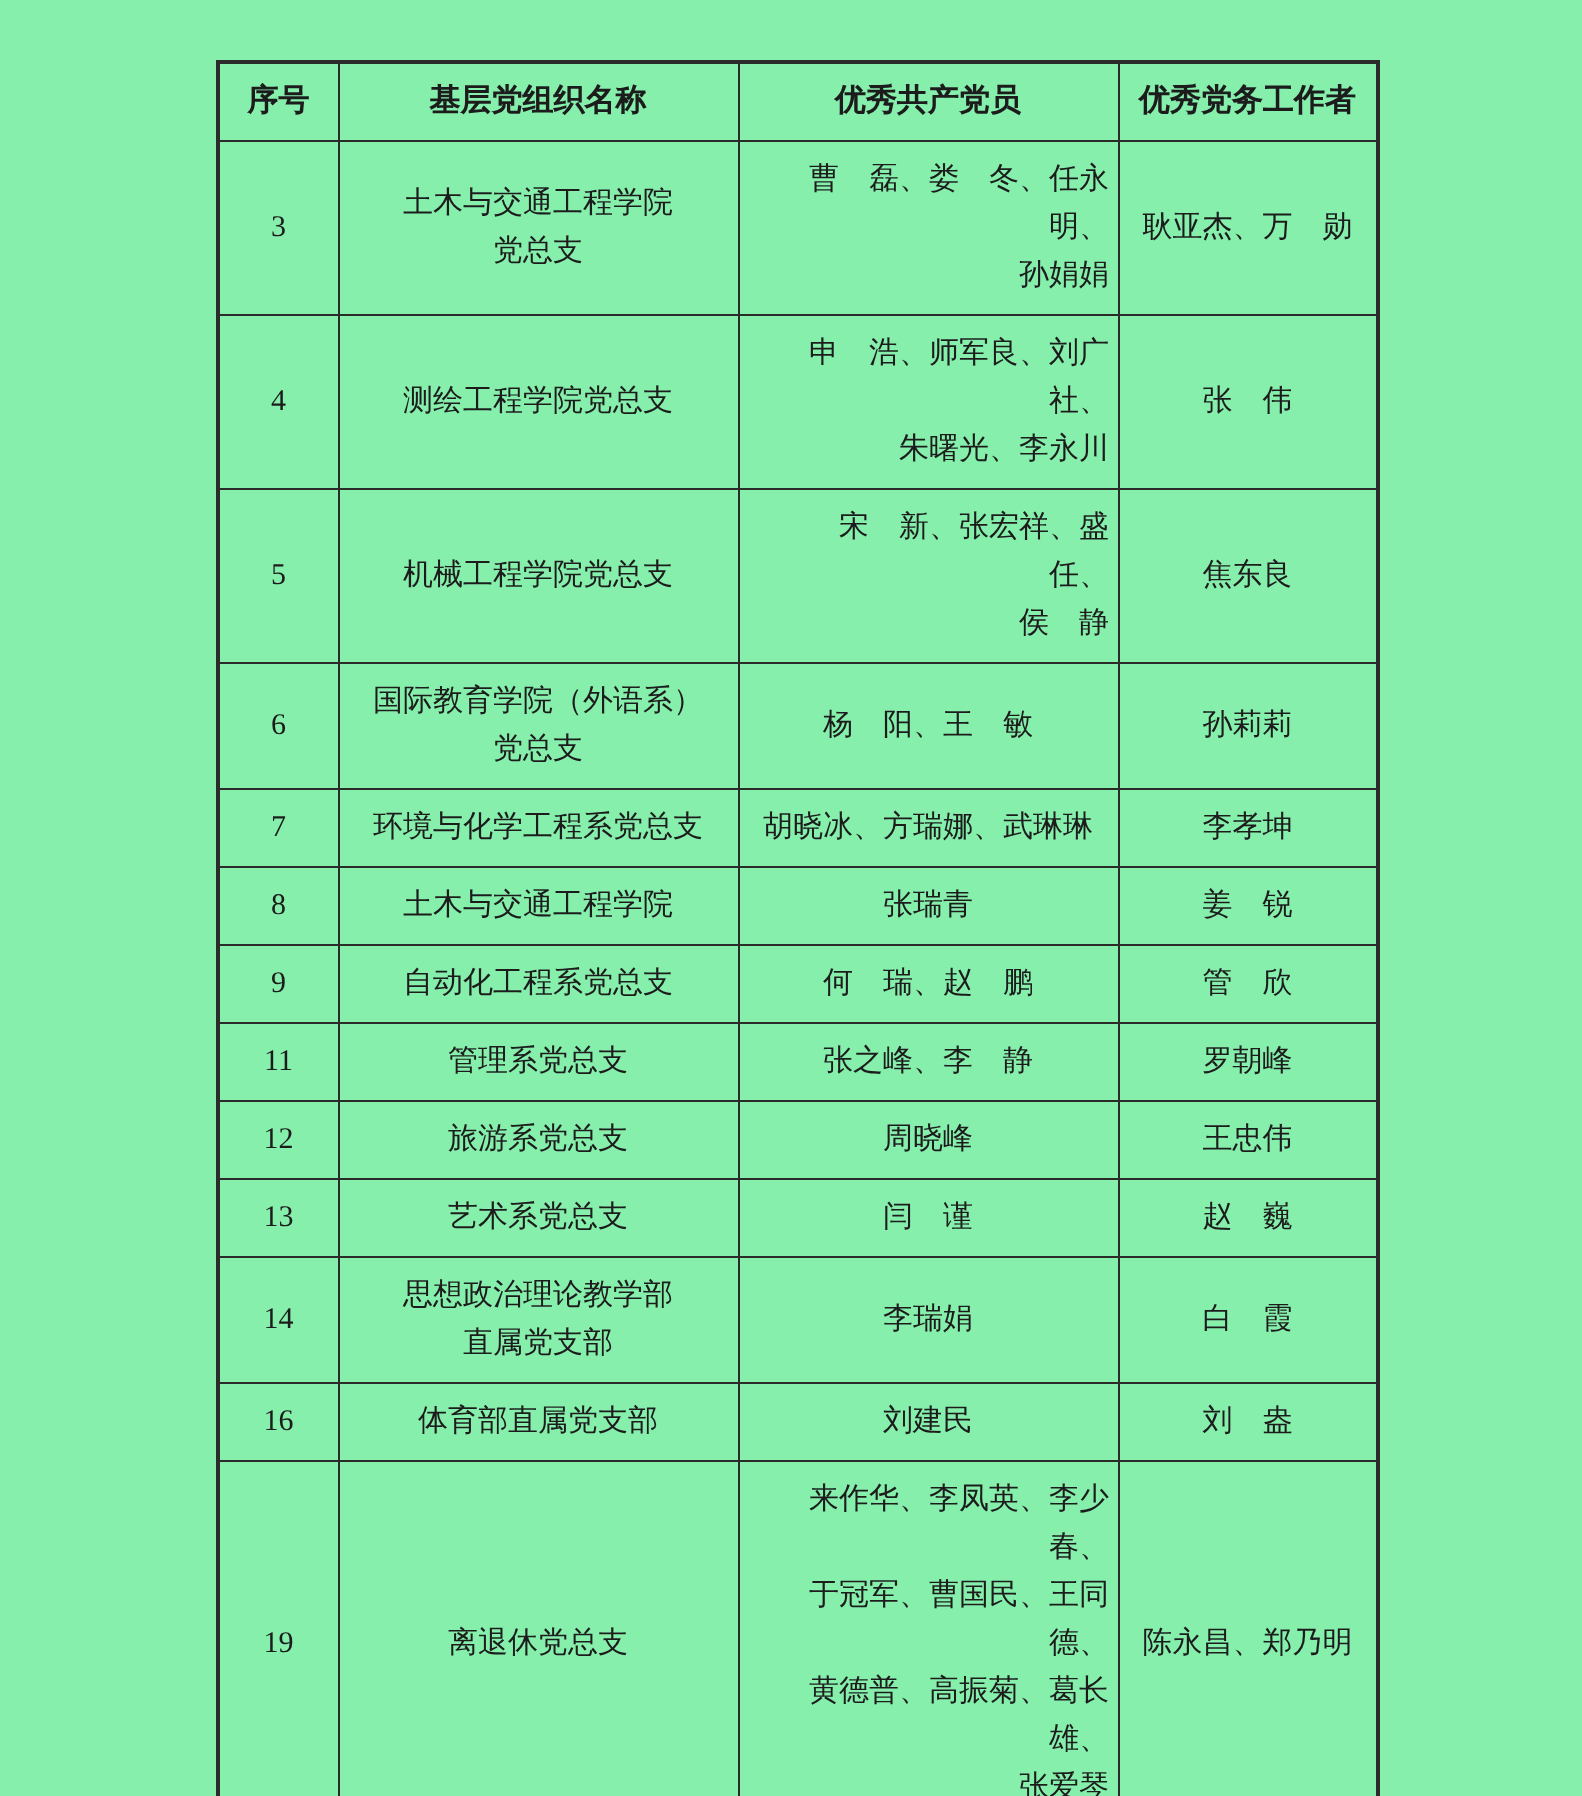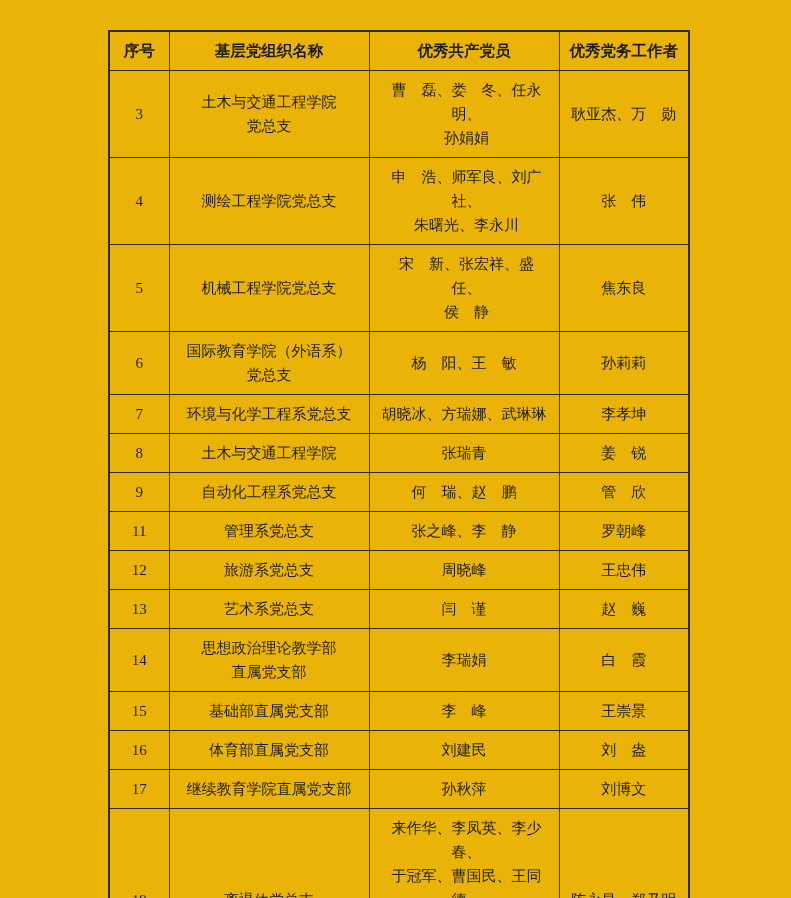--- a/index.html
+++ b/index.html
@@ -5,21 +5,21 @@
   html, body {
     margin: 0;
     padding: 0;
     background: #ffffff;
     font-family: "Liberation Serif", "DejaVu Serif", serif;
     color: #1c1c1c;
   }
   .page {
     width: 791px;
     height: 898px;
-    background: #eab308;
+    background: #86efac;
     position: relative;
     overflow: hidden;
   }
   table.award-table {
     border-collapse: collapse;
     table-layout: fixed;
     width: 580px;
     margin: 30px 0 0 108px;
   }
   table.award-table, 
@@ -41,21 +41,21 @@
     text-align: center;
     vertical-align: middle;
     white-space: pre-line;
     overflow: hidden;
   }
   th {
     font-weight: bold;
     font-size: 15.5px;
   }
   td.align-left {
-    text-align: center;
+    text-align: right;
     padding-left: 9px;
     padding-right: 4px;
   }
 </style>
 </head>
 <body>
 
 <div class="page">
   <table class="award-table">
     <colgroup>
@@ -139,36 +139,24 @@
     <td>赵　巍</td>
   </tr>
         <tr>
     <td>14</td>
     <td>思想政治理论教学部
 直属党支部</td>
     <td>李瑞娟</td>
     <td>白　霞</td>
   </tr>
         <tr>
-    <td>15</td>
-    <td>基础部直属党支部</td>
-    <td>李　峰</td>
-    <td>王崇景</td>
-  </tr>
-        <tr>
     <td>16</td>
     <td>体育部直属党支部</td>
     <td>刘建民</td>
     <td>刘　盎</td>
-  </tr>
-        <tr>
-    <td>17</td>
-    <td>继续教育学院直属党支部</td>
-    <td>孙秋萍</td>
-    <td>刘博文</td>
   </tr>
         <tr>
     <td>19</td>
     <td>离退休党总支</td>
     <td class="align-left">来作华、李凤英、李少春、
 于冠军、曹国民、王同德、
 黄德普、高振菊、葛长雄、
 张爱琴</td>
     <td>陈永昌、郑乃明</td>
   </tr>

